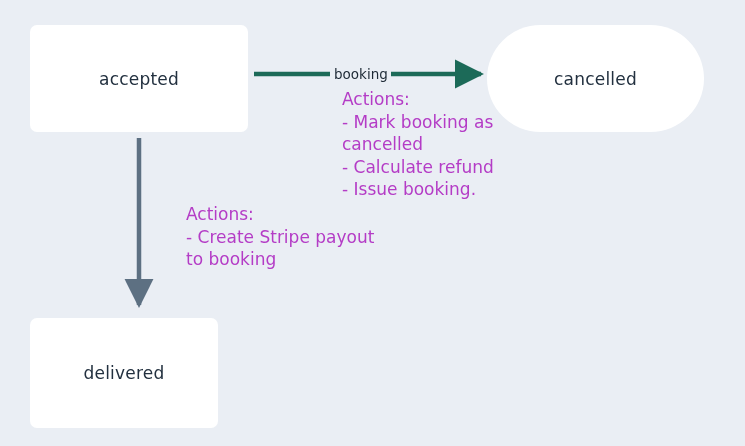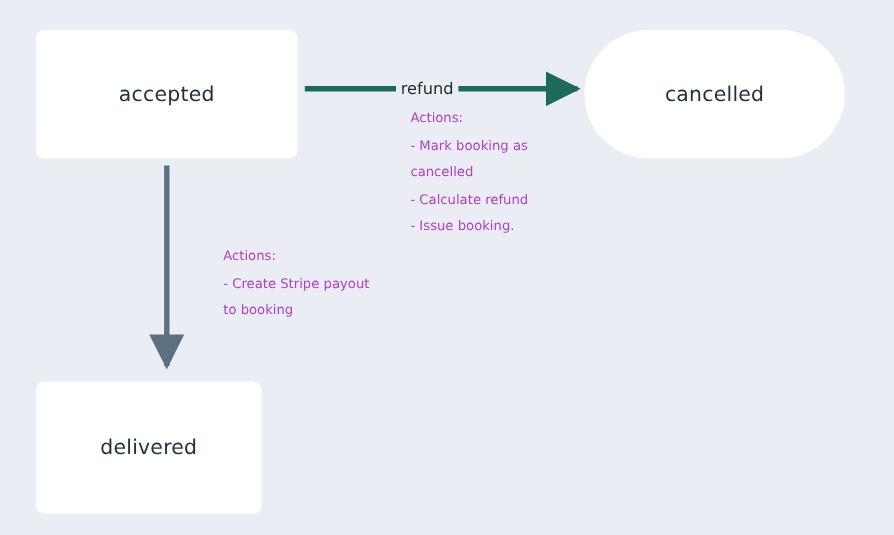--- a/index.html
+++ b/index.html
@@ -90,21 +90,21 @@
   #edge-label-complete {
     left: 101px;
     top: 217px;
     padding: 2px 4px;
   }
 
   
   .action-note {
     position: absolute;
     color: #b43cc6;
-    font-size: 11px;
+    font-size: 17px;
     line-height: 22.6px;
     white-space: nowrap;
   }
   #note-cancel {
     left: 342px;
     top: 88px;
   }
   #note-complete {
     left: 186px;
     top: 203px;
@@ -140,21 +140,21 @@
   </div>
 
   <div id="node-cancelled" class="node node-pill">
     <span class="node-label">cancelled</span>
   </div>
 
   <div id="node-delivered" class="node node-rect">
     <span class="node-label">delivered</span>
   </div>
 
-  <div id="edge-label-cancel" class="edge-label">refund</div>
+  <div id="edge-label-cancel" class="edge-label">booking</div>
 
 
   <div id="note-cancel" class="action-note">
     <span class="note-line">Actions:</span>
     <span class="note-line">- Mark booking as</span>
     <span class="note-line">cancelled</span>
     <span class="note-line">- Calculate refund</span>
     <span class="note-line">- Issue booking.</span>
   </div>
 

